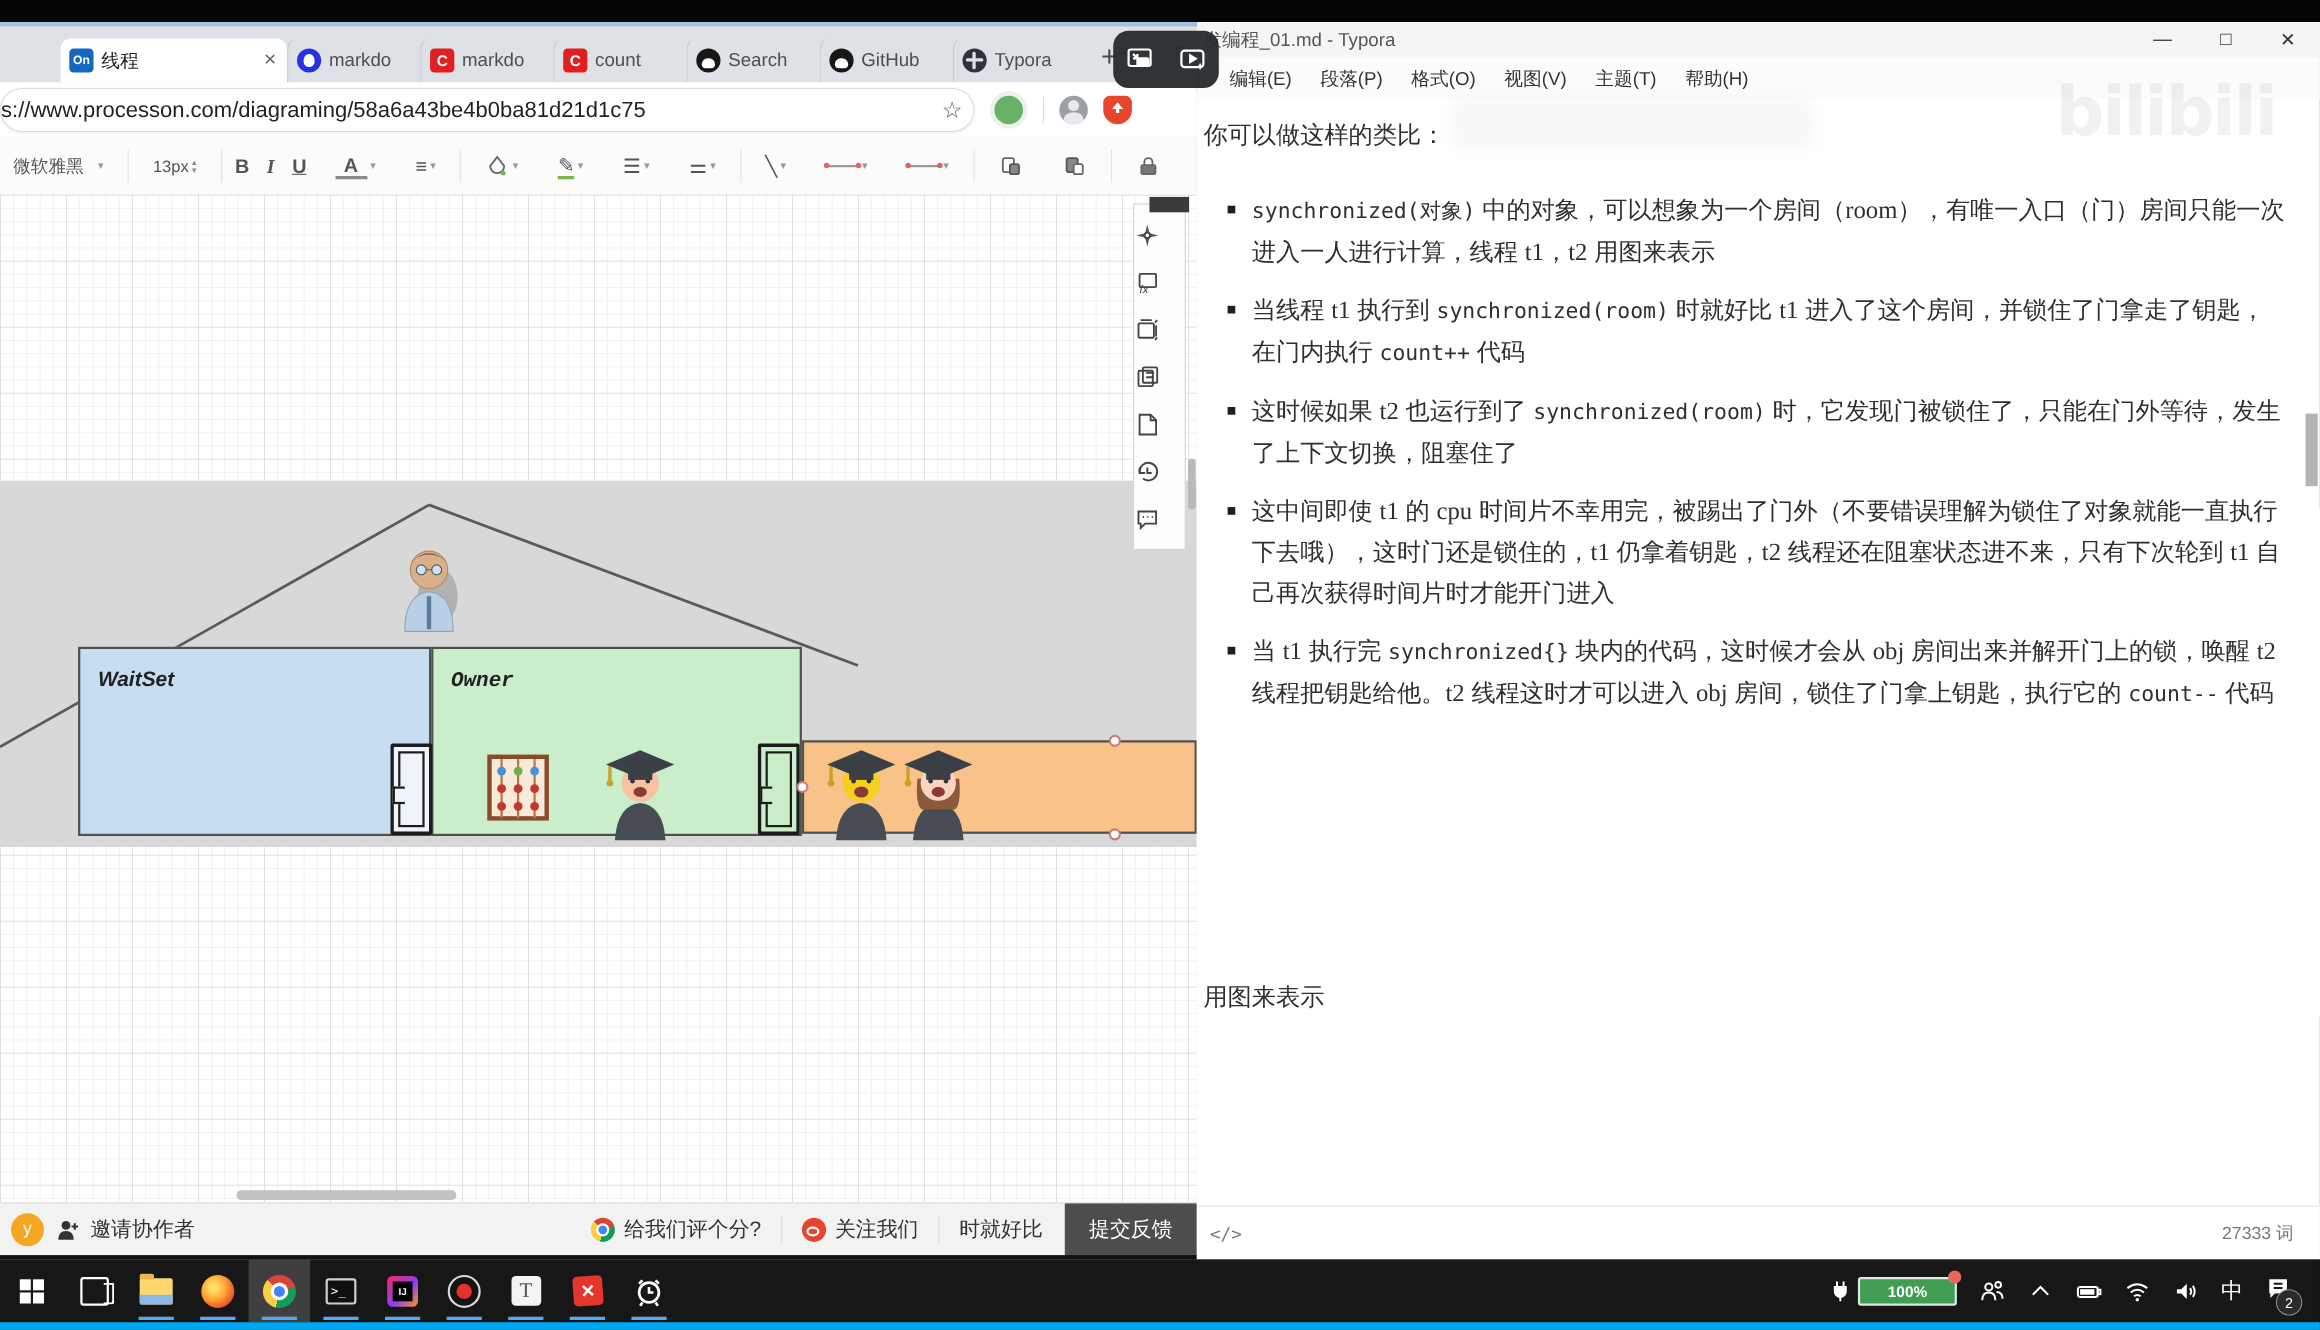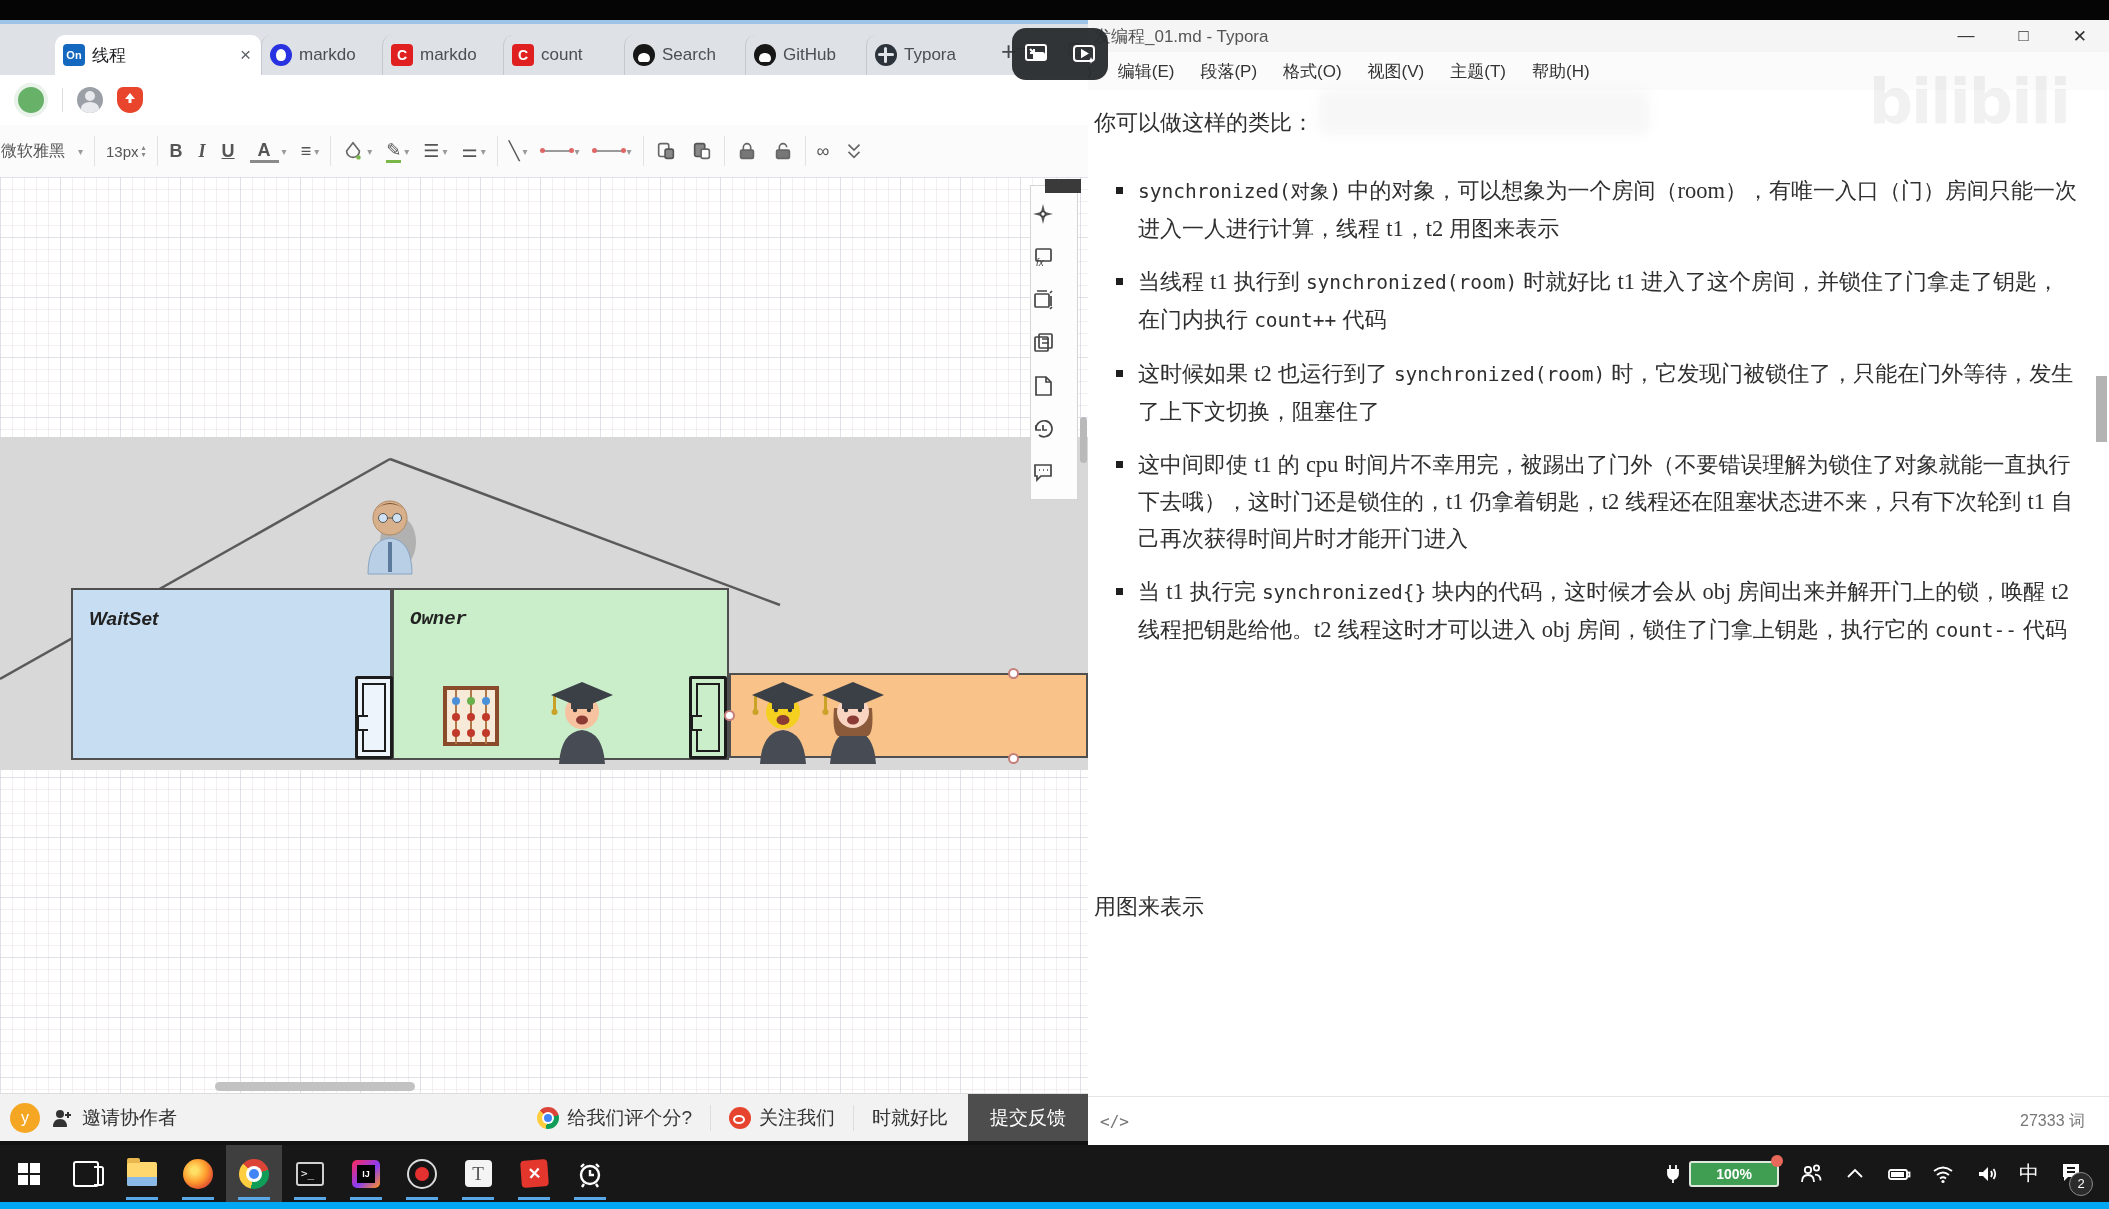--- a/index.html
+++ b/index.html
@@ -51,21 +51,21 @@
   #profile{background:#9aa0a6;position:relative;overflow:hidden;}
   #profile::before{content:"";position:absolute;left:8px;top:4px;width:10px;height:10px;border-radius:50%;background:#e8eaed;}
   #profile::after{content:"";position:absolute;left:4px;top:15px;width:18px;height:12px;border-radius:50% 50% 0 0;background:#e8eaed;}
   #shield{background:#e8452c;border-radius:6px 6px 50% 50%;position:relative;}
   #shield::before{content:"";position:absolute;left:8px;top:6px;width:10px;height:10px;background:#fff;
         clip-path:polygon(50% 0,100% 60%,65% 60%,65% 100%,35% 100%,35% 60%,0 60%);}
 
   
   #po-toolbar{left:0;top:101px;width:1088px;height:52px;background:#fbfbfb;border-bottom:1px solid #d9d9d9;
               display:flex;align-items:center;color:#555;font-size:16px;}
-  .tool{display:flex;align-items:center;gap:3px;padding:0 7px;flex:none;}
+  .tool{display:flex;align-items:center;gap:3px;padding:0 18px;flex:none;}
   .caret{font-size:10px;color:#999;}
   .tdiv{width:1px;height:30px;background:#e2e2e2;margin:0 4px;flex:none;}
   #font-name{margin-left:-6px;width:74px;overflow:hidden;white-space:nowrap;}
   #size-box{font-size:15px;}
   .spin{display:flex;flex-direction:column;font-size:8px;line-height:7px;color:#888;}
   .tbtn{font-weight:bold;font-size:18px;padding:0 8px;}
   .tbtn.i{font-style:italic;font-family:"Liberation Serif",serif;}
   .tbtn.u{text-decoration:underline;}
   .a-color{border-bottom:3px solid #8a8a8a;line-height:20px;}
   .glyph{font-size:18px;}
@@ -240,20 +240,24 @@
       </div>
     <div id="new-tab">+</div>
     <div id="win-controls">
       <span>—</span>
       <span>▢</span>
       <span>✕</span>
     </div>
   </div>
 
   <div class="abs" id="urlrow">
+    <div id="omnibox">
+      <span id="url-text">s://www.processon.com/diagraming/58a6a43be4b0ba81d21d1c75</span>
+      <span id="star">☆</span>
+    </div>
     <span class="nav-ic" id="ext-green"></span>
     <span id="nav-divider"></span>
     <span class="nav-ic" id="profile"></span>
     <span class="nav-ic" id="shield"></span>
   </div>
 
   <div class="abs" id="po-toolbar">
     <div class="tool">
       <span id="font-name">微软雅黑</span>
       <span class="caret">▾</span>

